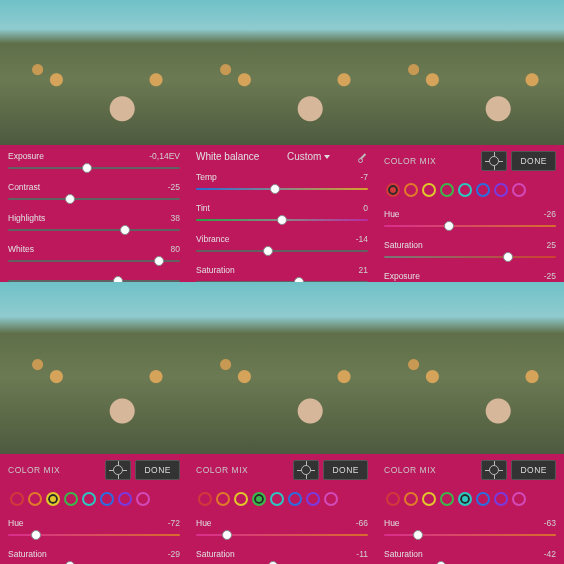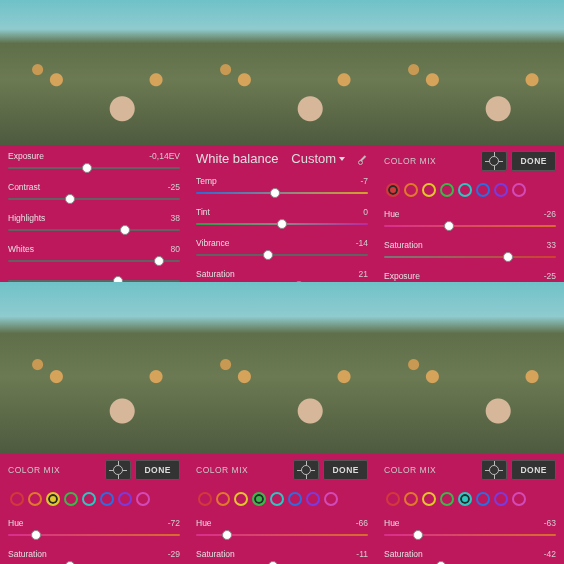--- a/index.html
+++ b/index.html
@@ -55,29 +55,29 @@
   .track-line.grad-lum  { background: linear-gradient(90deg,#222,#d04030,#fff); }
   .thumb {
     position: absolute;
     width: 10px; height: 10px;
     border-radius: 50%;
     background: #fff;
     border: 1px solid #888;
     top: 1px;
     transform: translateX(-50%);
   }
-  .wb-row { display:flex; align-items:center; justify-content:space-between; margin-bottom:4px; font-size:13px;}
+  .wb-row { display:flex; align-items:center; justify-content:space-between; margin-bottom:4px; font-size:10px;}
   .wb-select { display:flex; align-items:center; gap:3px; color:#ddd; }
   .chev { width:0;height:0;border-left:3px solid transparent;border-right:3px solid transparent;border-top:4px solid #ddd;display:inline-block;}
   .dropper { width:10px;height:10px;position:relative;}
   .dropper::before{content:"";position:absolute;width:2px;height:7px;background:#bbb;transform:rotate(45deg);left:4px;top:1px;}
   .dropper::after{content:"";position:absolute;width:3px;height:3px;border:1px solid #bbb;border-radius:50%;left:0;top:6px;}
   .mix-header { display:flex; align-items:center; justify-content:space-between; margin-bottom:6px; }
   .mix-title { font-size:8.5px; letter-spacing:0.5px; color:#c8c8c8; }
-  .mix-right { display:flex; align-items:center; gap:4px;font-weight:bold; }
+  .mix-right { display:flex; align-items:center; gap:4px; }
   .target-btn {
     width:26px;height:20px;border:1px solid #555;background:#333;display:flex;align-items:center;justify-content:center;border-radius:2px;
   }
   .target-btn .dotring{width:10px;height:10px;border:1px solid #bbb;border-radius:50%;position:relative;}
   .target-btn .dotring::before,.target-btn .dotring::after{content:"";position:absolute;background:#bbb;}
   .target-btn .dotring::before{width:1px;height:4px;left:4px;top:-5px;box-shadow:0 14px 0 #bbb;}
   .target-btn .dotring::after{height:1px;width:4px;top:4px;left:-5px;box-shadow:14px 0 0 #bbb;}
   .done-btn {
     height:20px;padding:0 8px;border:1px solid #555;background:#333;color:#ddd;font-size:8.5px;letter-spacing:0.5px;display:flex;align-items:center;border-radius:2px;
   }
@@ -222,21 +222,21 @@
           <span class="val">-26</span>
         </div>
         <div class="slider-track">
           <div class="track-line grad-hue"></div>
           <div class="thumb" style="left:38%"></div>
         </div>
       </div>
       <div class="slider-row">
         <div class="slider-head">
           <span>Saturation</span>
-          <span class="val">33</span>
+          <span class="val">25</span>
         </div>
         <div class="slider-track">
           <div class="track-line grad-sat"></div>
           <div class="thumb" style="left:72%"></div>
         </div>
       </div>
       <div class="slider-row">
         <div class="slider-head">
           <span>Exposure</span>
           <span class="val">-25</span>

